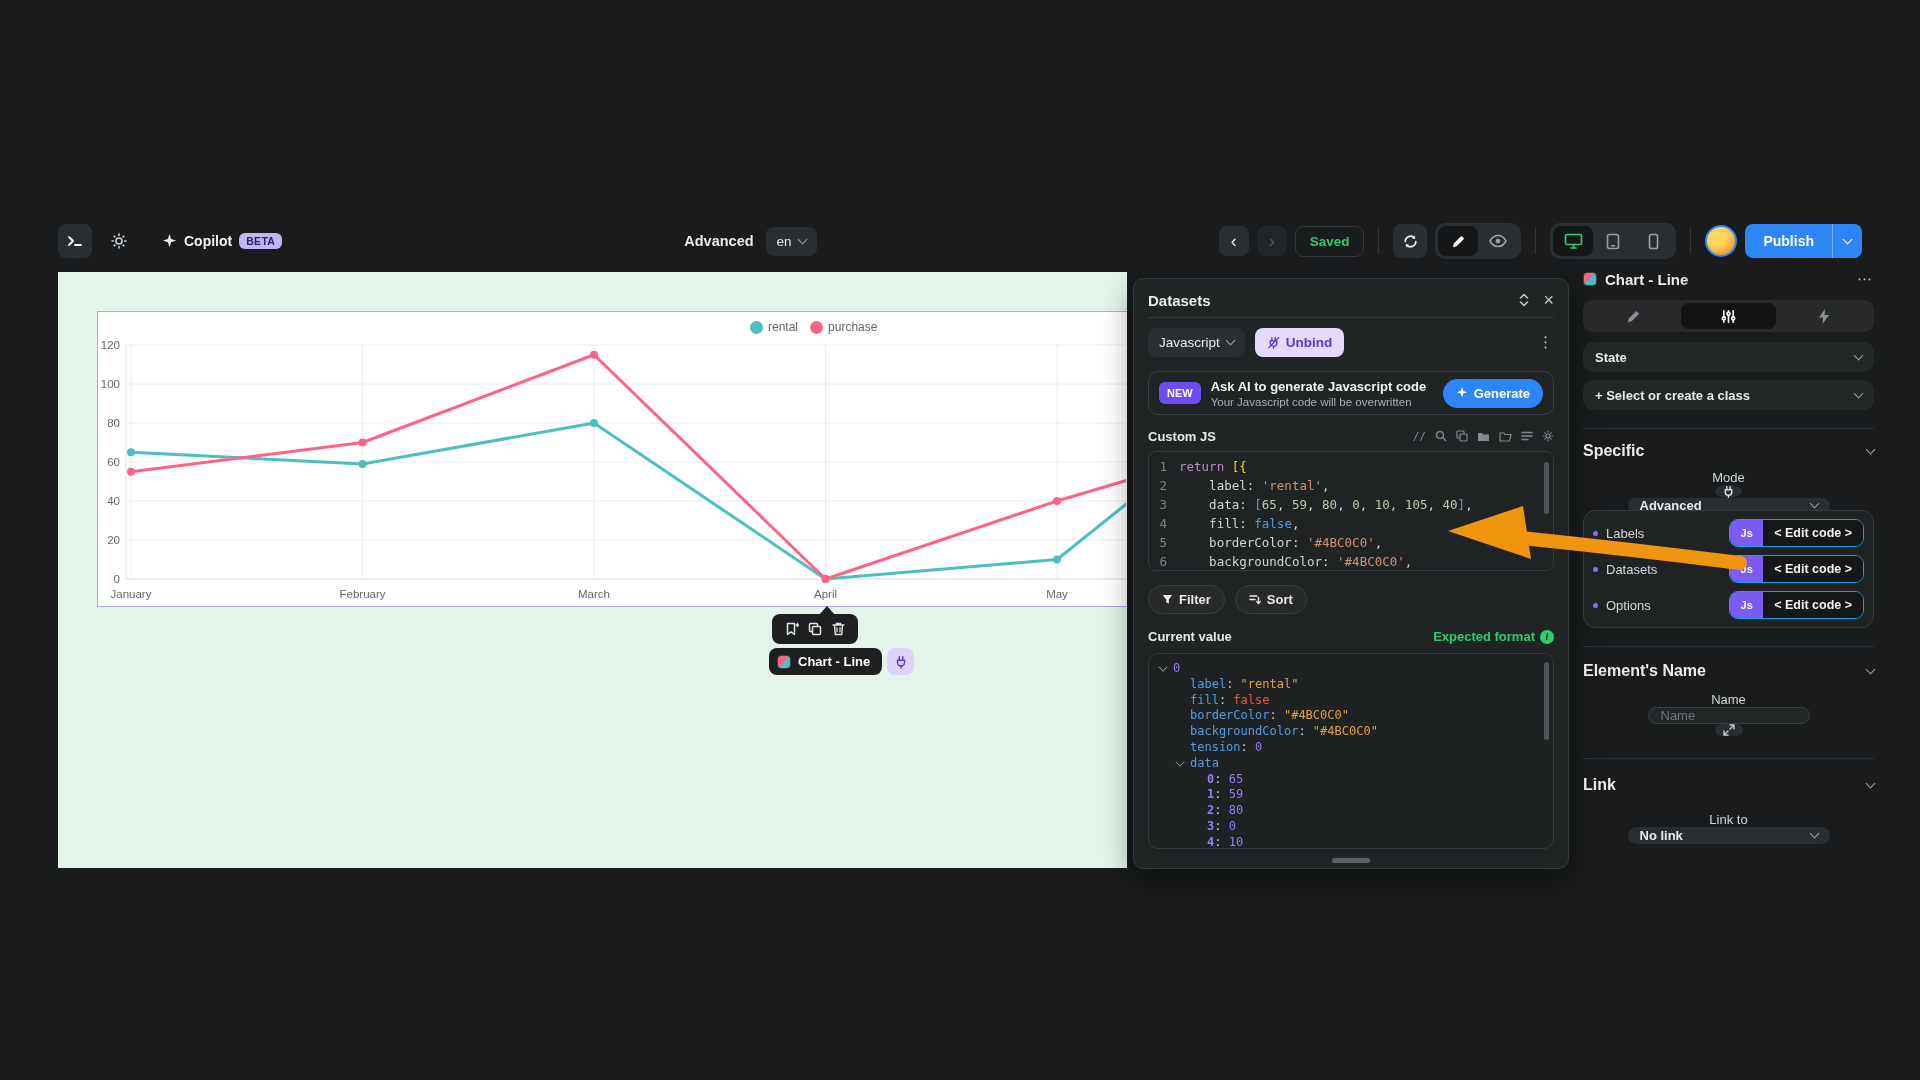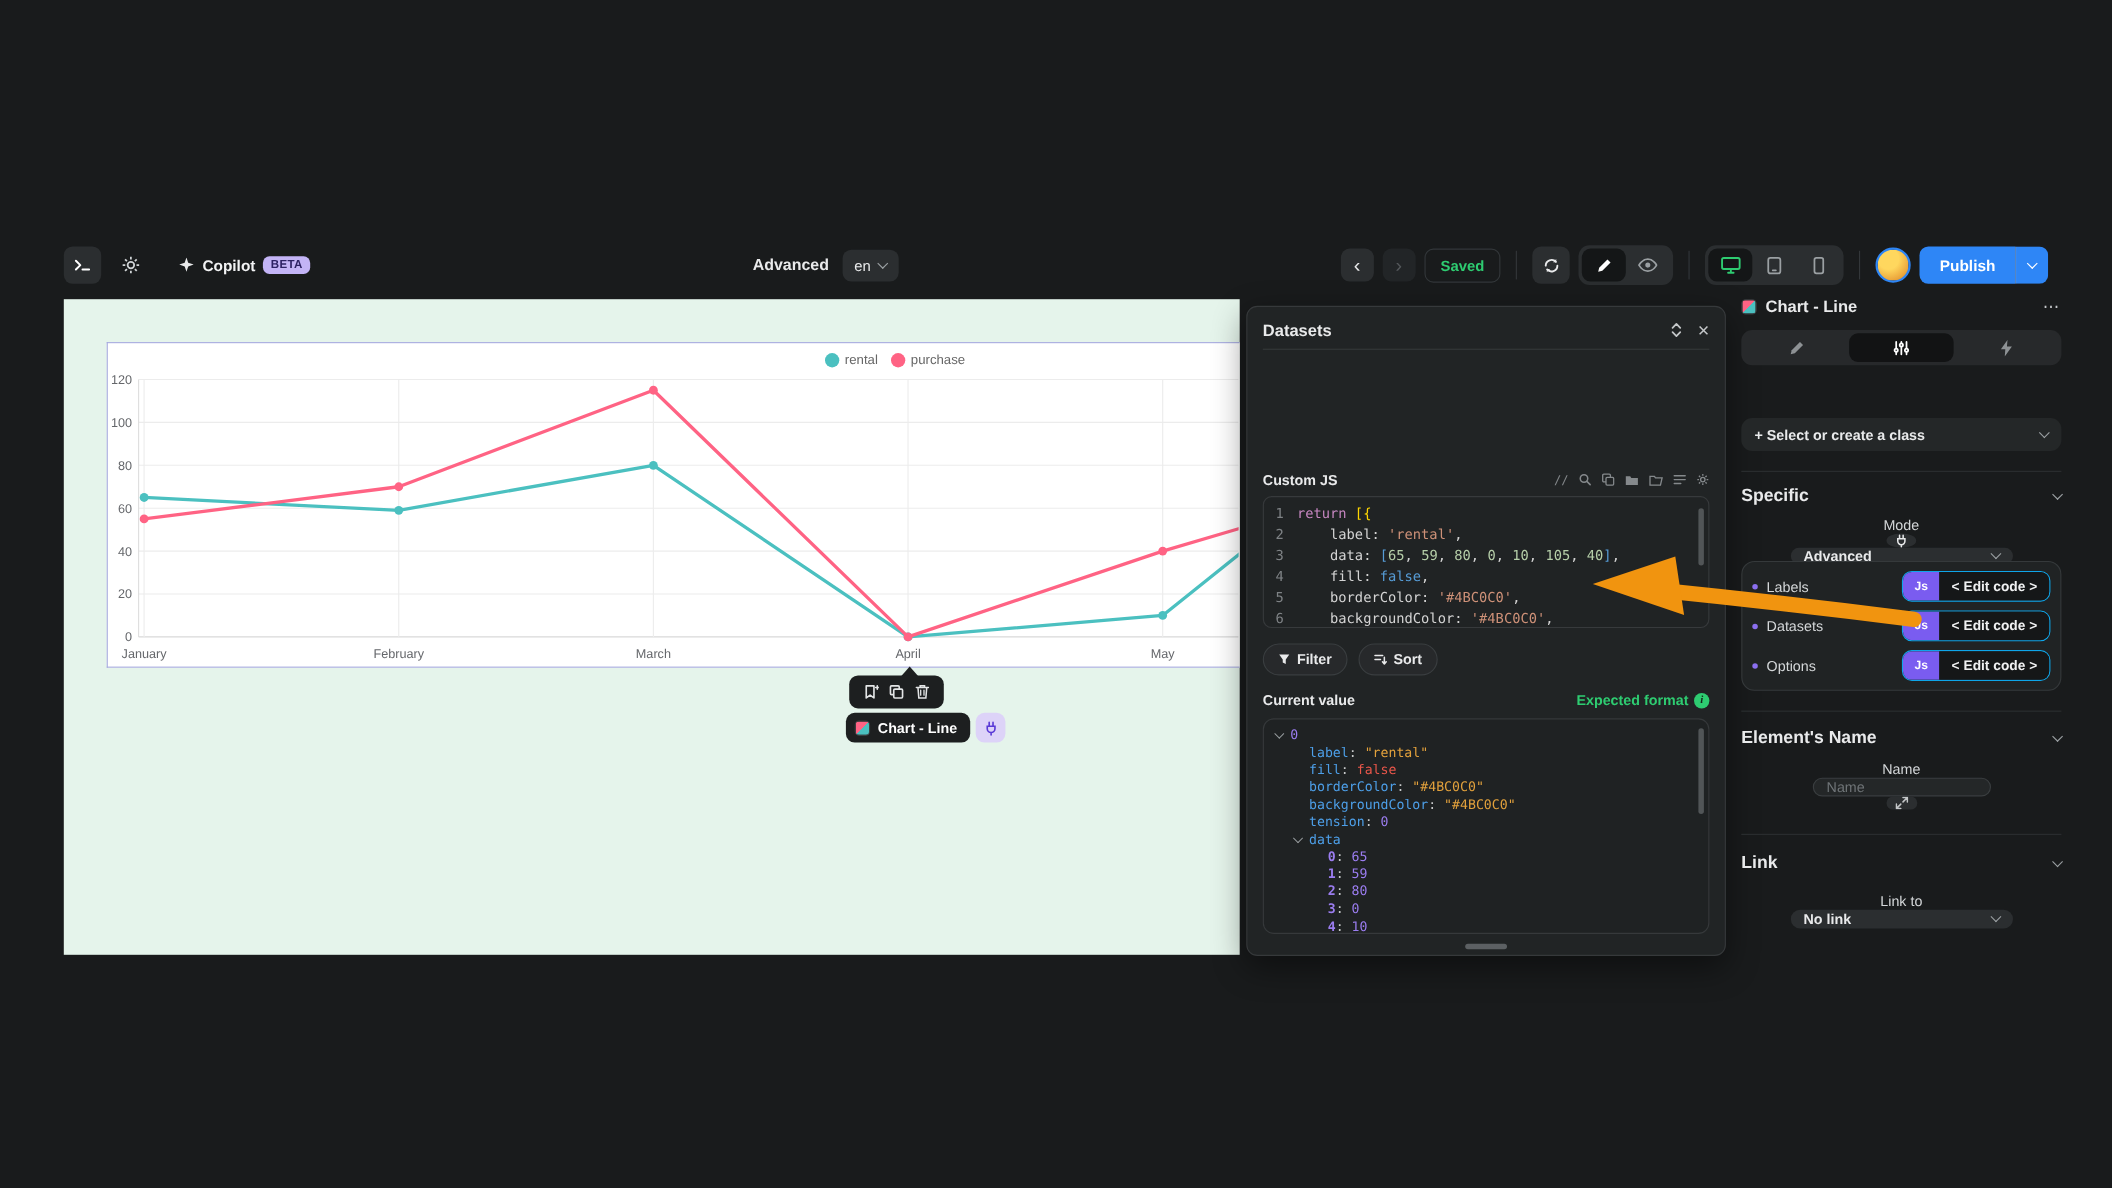--- a/index.html
+++ b/index.html
@@ -294,21 +294,49 @@
       <span class="spacer"></span>
       <span class="hdr-ic">
         <svg class="ic" width="10" height="14" viewBox="0 0 10 14">
             <path d="M1.5 5L5 1.5 8.5 5M1.5 9L5 12.5 8.5 9" fill="none" stroke="#c4c7c9" stroke-width="1.6" stroke-linecap="round" stroke-linejoin="round"></path>
           </svg>
       </span>
       <span class="hdr-ic" style="font-size:18px">×</span>
     </div>
     <div id="dp-divider" class="abs"></div>
 
-
+    <div id="dp-jsrow" class="abs">
+      <div class="pill">
+        <span>Javascript</span>
+        <span class="chev"></span>
+      </div>
+      <div class="unbind-pill">
+        <svg class="ic" width="13" height="13" viewBox="0 0 16 16">
+            <path d="M6 2v4M10 2v4M4 6h8v2.5a4 4 0 0 1-8 0zM8 12.5V15" stroke="currentColor" stroke-width="1.7" fill="none" stroke-linecap="round"></path>
+            <path d="M2 14.5L14.5 2" stroke="currentColor" stroke-width="1.4" stroke-linecap="round"></path>
+          </svg>
+        <span>Unbind</span>
+      </div>
+      <span class="spacer"></span>
+      <span class="kebab">⋮</span>
+    </div>
+
+    <div id="dp-banner" class="abs">
+      <span class="new-badge">NEW</span>
+      <div style="flex:1">
+        <div id="dp-banner-title">Ask AI to generate Javascript code</div>
+        <div id="dp-banner-sub">Your Javascript code will be overwritten</div>
+      </div>
+      <div class="generate-btn">
+        <svg class="ic" width="12" height="12" viewBox="0 0 16 16">
+            <path d="M8 0l1.7 5.2L15 7l-5.3 1.8L8 14l-1.7-5.2L1 7l5.3-1.8z" fill="#fff"></path>
+          </svg>
+        <span>Generate</span>
+      </div>
+    </div>
 
     <div id="dp-customjs-row" class="abs">
       <span id="customjs-label">Custom JS</span>
       <span class="spacer"></span>
       <div class="mini-ic-row">
         <span style="font-family:'DejaVu Sans Mono',monospace">//</span>
         <svg class="ic" width="12" height="12" viewBox="0 0 12 12">
             <circle cx="5" cy="5" r="3.4" fill="none" stroke="#85898c" stroke-width="1.4"></circle>
             <path d="M7.6 7.6l3 3" stroke="#85898c" stroke-width="1.4" stroke-linecap="round"></path>
           </svg>
@@ -418,20 +446,25 @@
             </g>
           </svg>
       </div>
       <div class="insp-tab">
         <svg class="ic" width="12" height="15" viewBox="0 0 12 15">
             <path d="M7 0L1 8.5h4L4.5 15 11 6H6.5z" fill="currentColor"></path>
           </svg>
       </div>
     </div>
 
+    <div id="state-select" class="abs select-pill">
+      <span>State</span>
+      <span class="spacer"></span>
+        <span class="chev"></span>
+    </div>
     <div id="class-select" class="abs select-pill">
       <span>+ Select or create a class</span>
       <span class="spacer"></span>
         <span class="chev"></span>
     </div>
 
     <div class="abs insp-divider" style="top:160px"></div>
 
     <div class="abs section-hdr" style="top:174px">
       <span>Specific</span>

